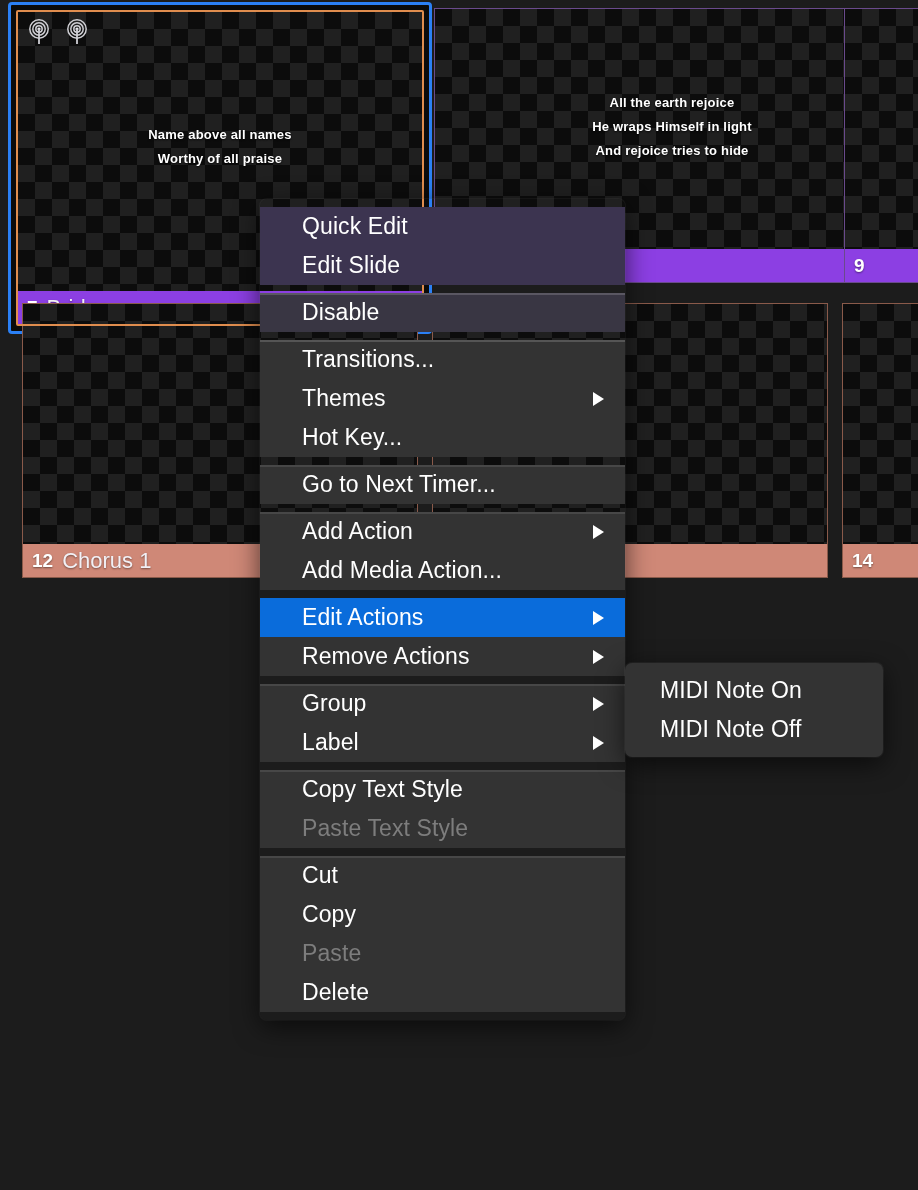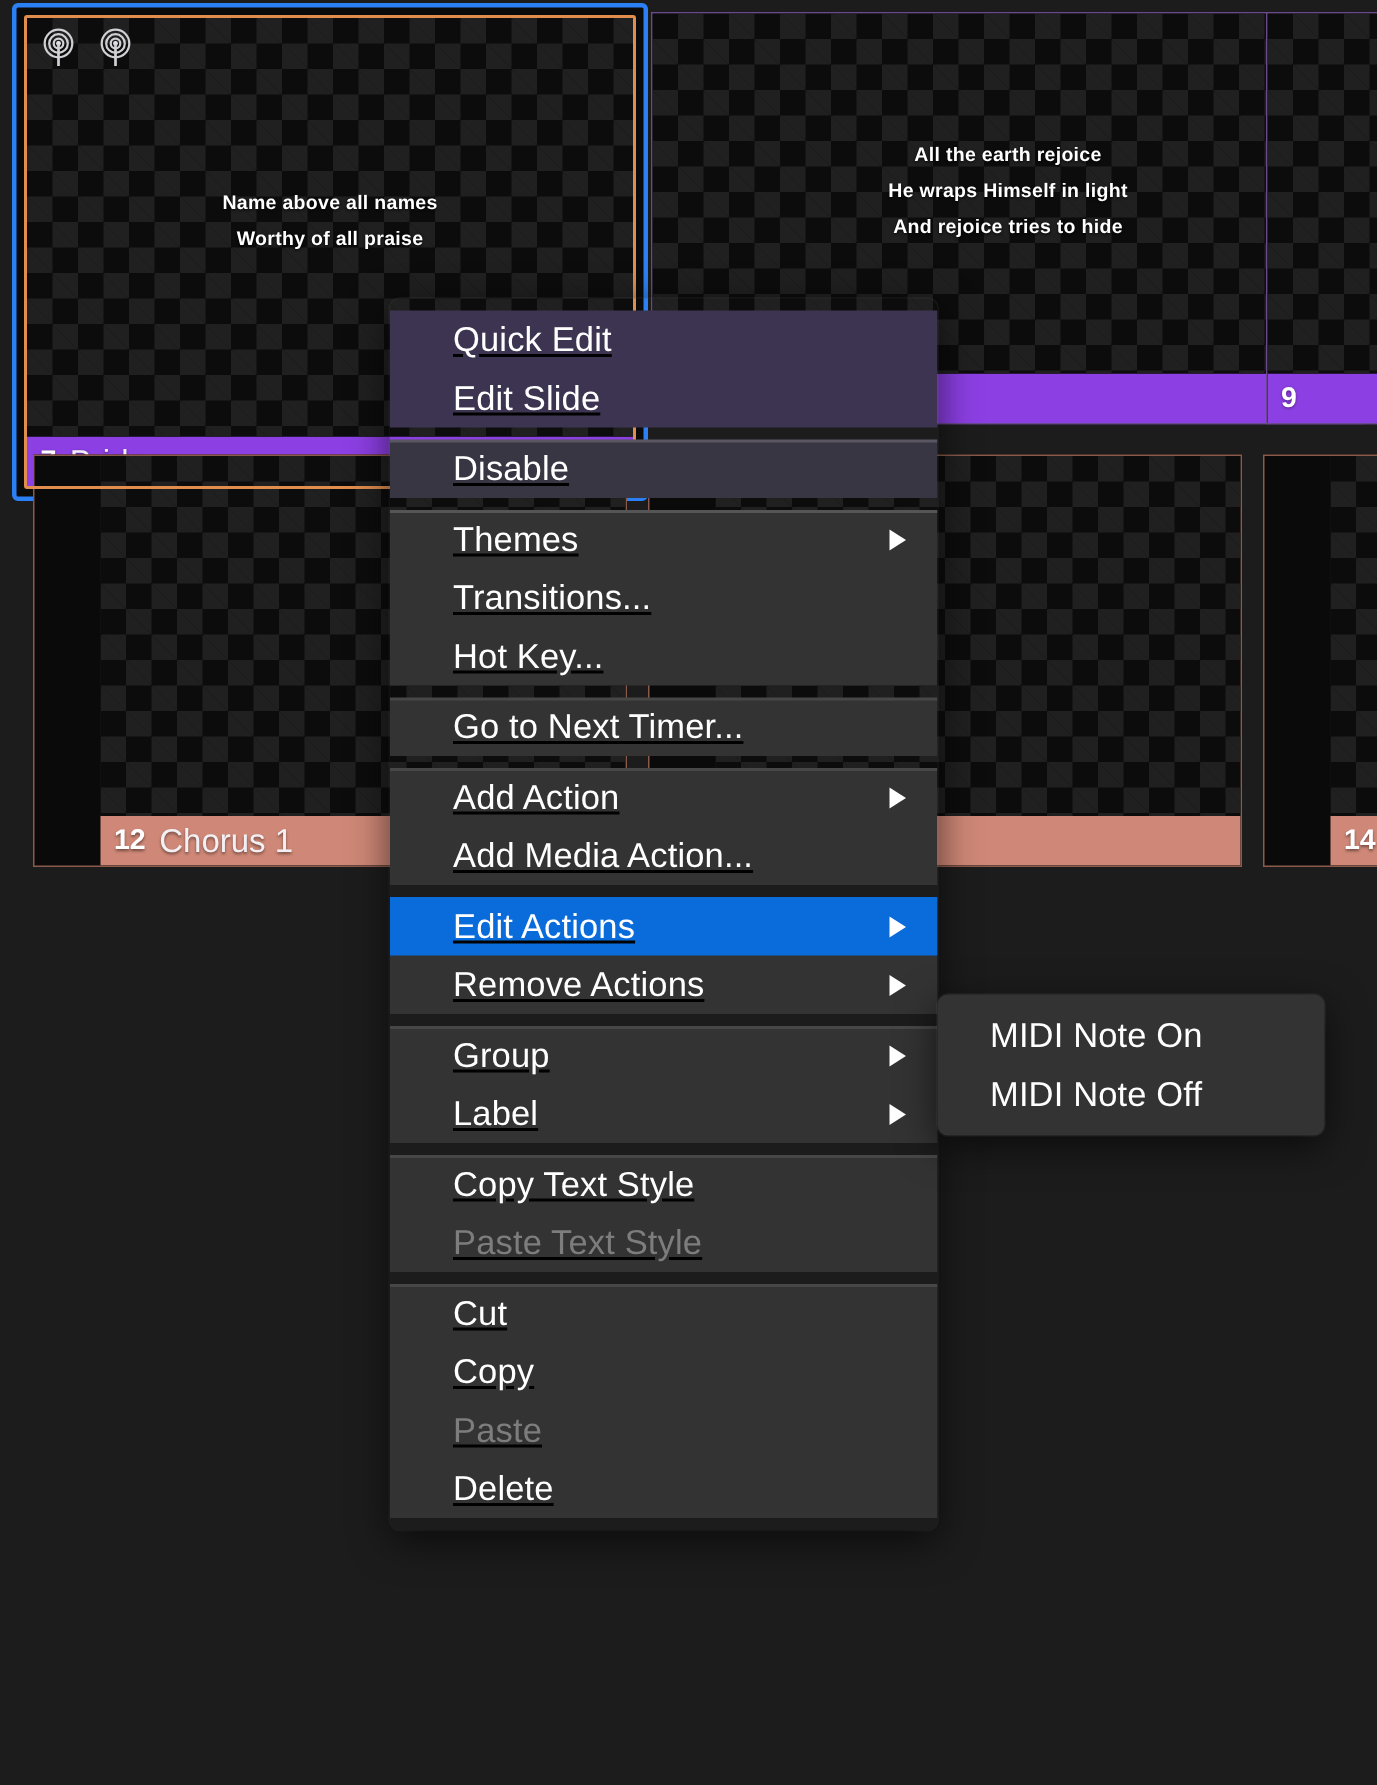--- a/index.html
+++ b/index.html
@@ -30,21 +30,21 @@
   .slide-frame {
     position: absolute;
     inset: 0;
     box-sizing: border-box;
     border: 1px solid #6a4a8c;
     background: #0a0a0a;
     overflow: hidden;
     display: flex;
     flex-direction: column;
   }
-  .slide-frame.accent-salmon { border-color: #8a5a4a; padding-left: 44px; }
+  .slide-frame.accent-salmon { border-color: #8a5a4a; }
 
   .slide-canvas {
     position: relative;
     flex: 1 1 auto;
     background-color: #0c0c0c;
     background-image:
       linear-gradient(45deg, #202020 25%, transparent 25%, transparent 75%, #202020 75%),
       linear-gradient(45deg, #202020 25%, transparent 25%, transparent 75%, #202020 75%);
     background-size: 34px 34px;
     background-position: 0 0, 17px 17px;
@@ -129,21 +129,21 @@
     position: absolute;
     left: 260px;
     top: 199px;
     width: 365px;
     border-radius: 7px;
     overflow: hidden;
     box-shadow: 0 7px 26px rgba(0,0,0,0.62), 0 0 0 1px rgba(255,255,255,0.055);
     z-index: 50;
   }
 
-  .menu-section { position: relative; text-decoration: underline; }
+  .menu-section { position: relative; }
   .menu-section.tint-a { background: #3c3450; }
   .menu-section.tint-b { background: #393643; }
   .menu-section.tint-c { background: #333333; }
   .menu-section + .menu-section::before {
     content: "";
     position: absolute;
     top: 0; left: 0; right: 0;
     height: 2px;
     background: rgba(255,255,255,0.17);
   }
@@ -305,25 +305,25 @@
         <span>Edit Slide</span>
       </div>
     </div>
     <div class="menu-section tint-b">
       <div class="menu-item">
         <span>Disable</span>
       </div>
     </div>
     <div class="menu-section tint-c">
       <div class="menu-item">
+        <span>Transitions...</span>
+      </div>
+      <div class="menu-item">
         <span>Themes</span>
         <span class="submenu-arrow"></span>
-      </div>
-      <div class="menu-item">
-        <span>Transitions...</span>
       </div>
       <div class="menu-item">
         <span>Hot Key...</span>
       </div>
     </div>
     <div class="menu-section tint-c">
       <div class="menu-item">
         <span>Go to Next Timer...</span>
       </div>
     </div>

